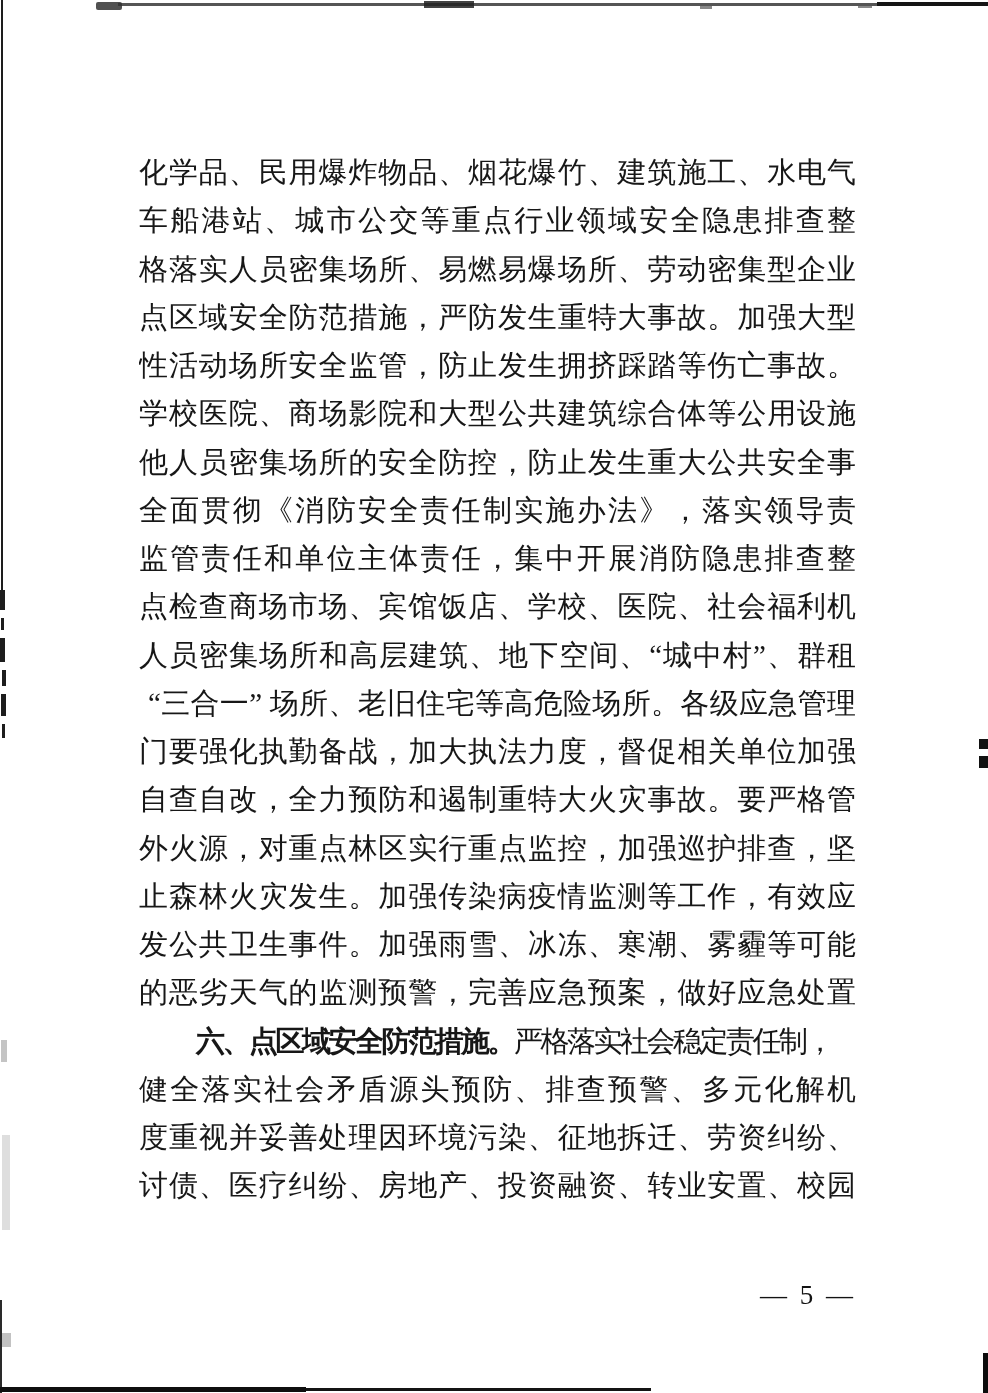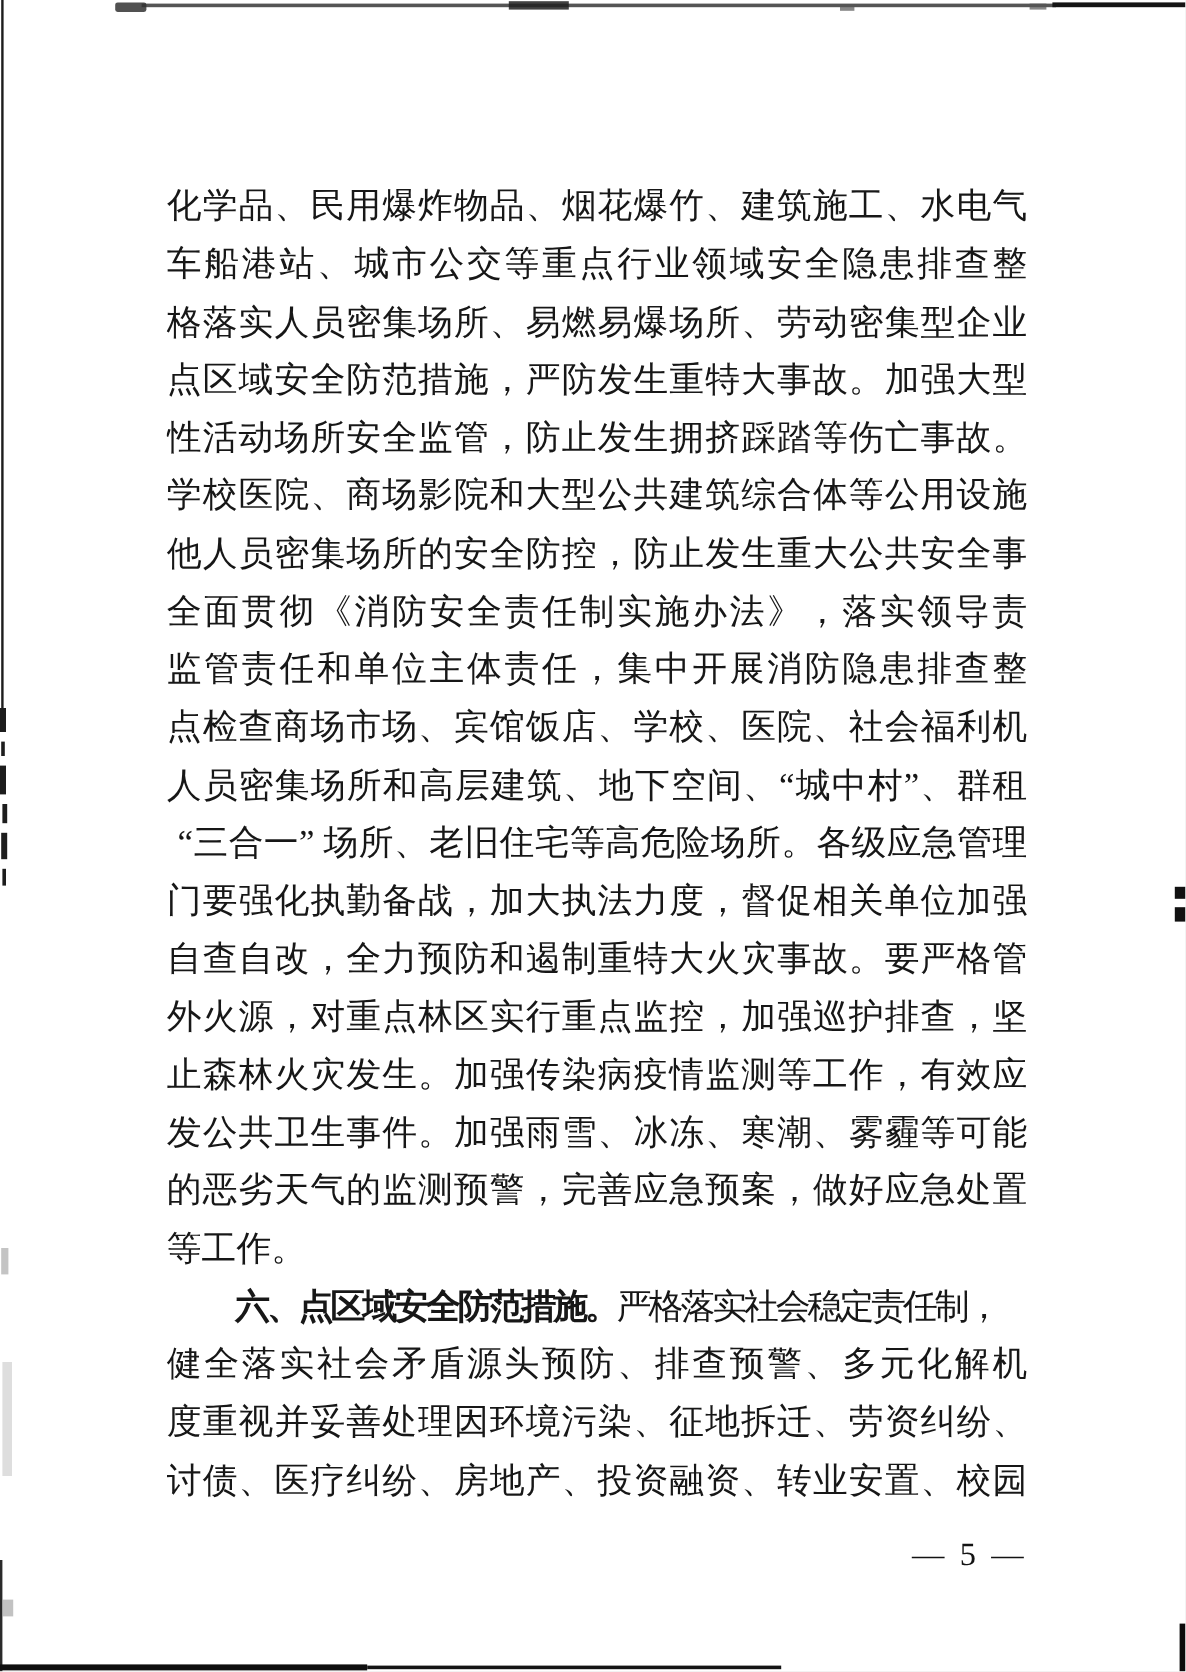--- a/index.html
+++ b/index.html
@@ -94,21 +94,20 @@
     <div class="line">监管责任和单位主体责任，集中开展消防隐患排查整治，重</div>
     <div class="line">点检查商场市场、宾馆饭店、学校、医院、社会福利机构等</div>
     <div class="line">人员密集场所和高层建筑、地下空间、“城中村”、群租房、</div>
     <div class="line qindent">“三合一” 场所、老旧住宅等高危险场所。各级应急管理部</div>
     <div class="line">门要强化执勤备战，加大执法力度，督促相关单位加强隐患</div>
     <div class="line">自查自改，全力预防和遏制重特大火灾事故。要严格管理野</div>
     <div class="line">外火源，对重点林区实行重点监控，加强巡护排查，坚决防</div>
     <div class="line">止森林火灾发生。加强传染病疫情监测等工作，有效应对突</div>
     <div class="line">发公共卫生事件。加强雨雪、冰冻、寒潮、雾霾等可能出现</div>
     <div class="line">的恶劣天气的监测预警，完善应急预案，做好应急处置准备</div>
-    <div class="line short">等工作。</div>
     <div class="line indent2">
       <span class="heading-bold">六、点区域安全防范措施。</span><span>严格落实社会稳定责任制，</span>
     </div>
     <div class="line">健全落实社会矛盾源头预防、排查预警、多元化解机制，高</div>
     <div class="line">度重视并妥善处理因环境污染、征地拆迁、劳资纠纷、讨薪</div>
     <div class="line">讨债、医疗纠纷、房地产、投资融资、转业安置、校园管理</div>
   </div>
 
   <div class="footer">— 5 —</div>
 

